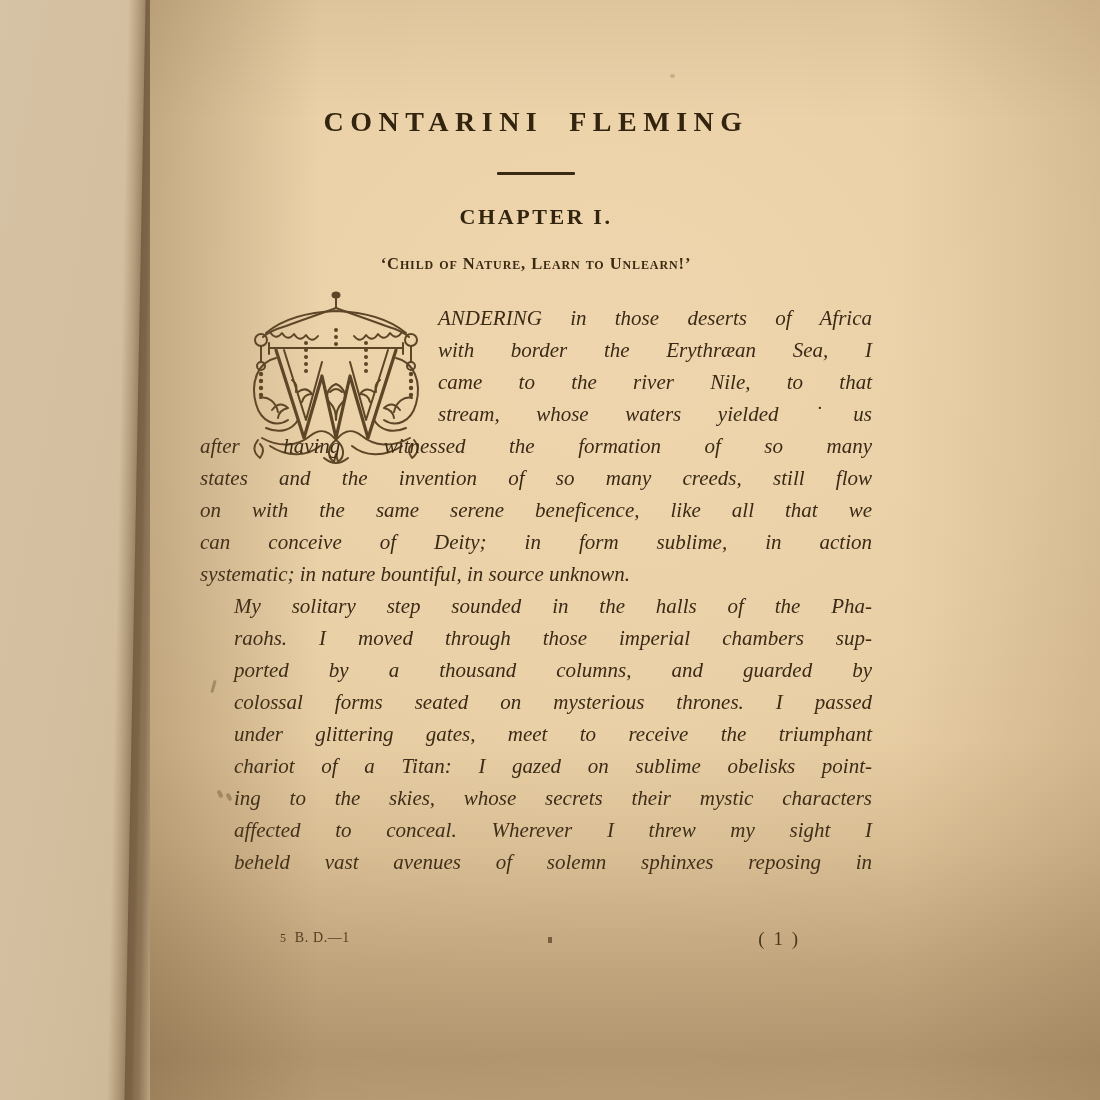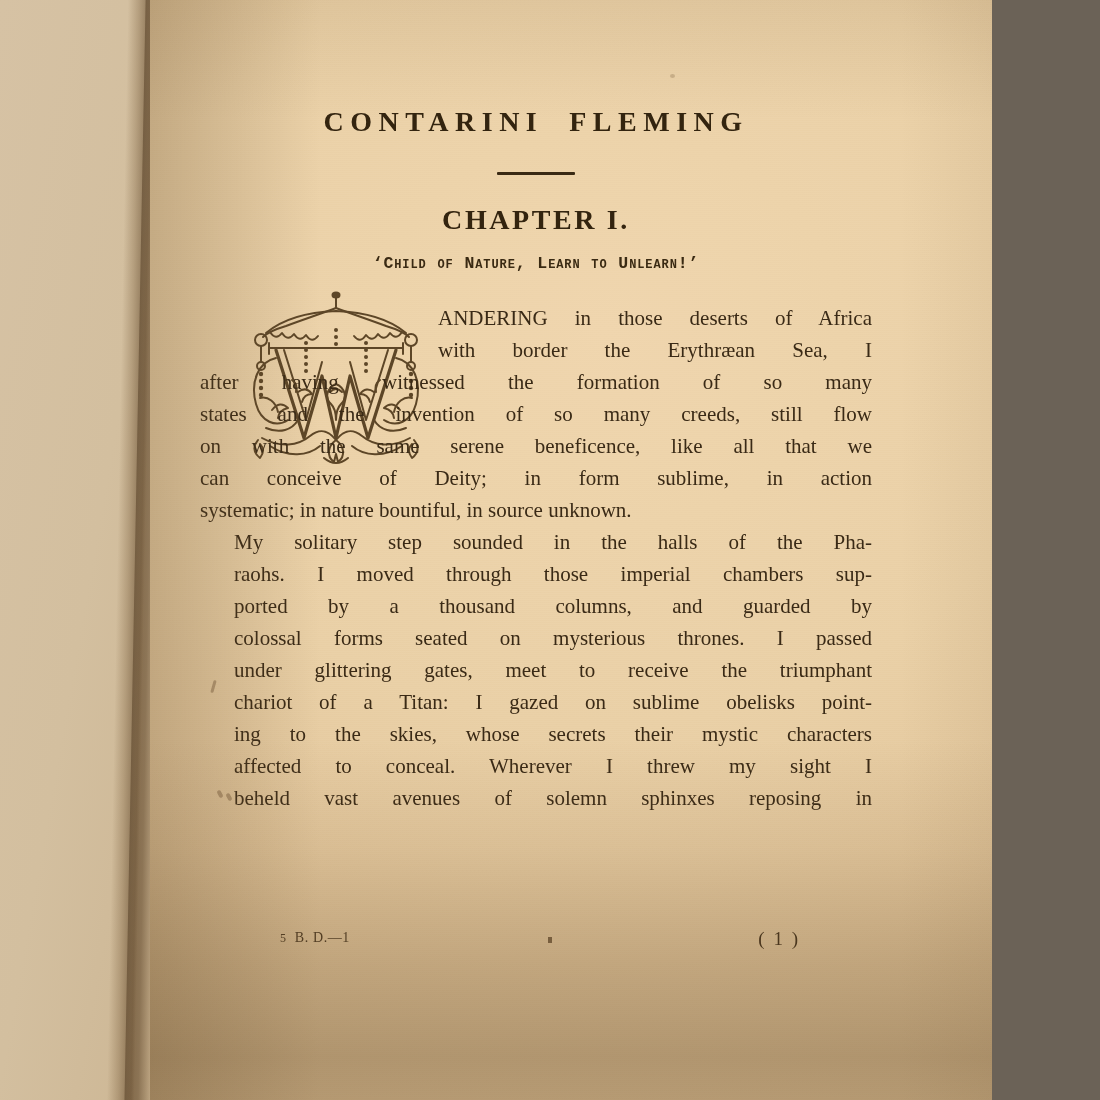--- a/index.html
+++ b/index.html
@@ -6,21 +6,21 @@
     margin: 0;
     padding: 0;
     background: #6b6257;
   }
   body {
     font-family: "Liberation Serif", serif;
   }
 
   #photo {
     position: relative;
-    width: 992px;
+    width: 1100px;
     height: 1100px;
     overflow: hidden;
     background: #7f1d1d;
   }
 
   
   .facing-page {
     position: absolute;
     left: 0; top: 0;
     width: 152px;
@@ -121,37 +121,36 @@
     height: 3px;
     background: #3a2a14;
     border-radius: 1px;
   }
 
   .chapter-head {
     position: absolute;
     left: 0; top: 204px;
     width: 100%;
     text-align: center;
-    font-size: 28px;
+    font-size: 22px;
     letter-spacing: 2.6px;
     font-weight: 700;
     color: #33240f;
   }
 
   .epigraph {
     position: absolute;
     left: 0; top: 254px;
     width: 100%;
     text-align: center;
     font-size: 16.5px;
     letter-spacing: 0.9px;
     font-weight: 700;
     font-variant: small-caps;
     color: #3a2a13;
-    font-family: Liberation Mono, monospace;
   }
 
   
   .body-text {
     position: absolute;
     left: 0; top: 302px;
     width: 672px;
     font-size: 21px;
     line-height: 32px;
     text-align: justify;
@@ -159,20 +158,21 @@
   }
   .body-text p { margin: 0; }
   .body-text p.para-2 { text-indent: 34px; margin-top: 0px; }
 
   
   .ln {
     display: block;
     text-align: justify;
     text-align-last: justify;
     white-space: nowrap;
+    font-style: italic;
   }
   .ln.last { text-align-last: left; }
   .ln.indent-drop { padding-left: 238px; }
 
   
   .dropcap {
     position: absolute;
     left: 36px;
     top: 288px;
     width: 200px;
@@ -331,20 +331,22 @@
           <path d="M56 92 q6 4 4 12"></path>
           <path d="M144 92 q-6 4 -4 12"></path>
         </svg>
       </div>
 
       <div class="body-text">
 
         <p class="para-1">
           <span class="ln indent-drop">ANDERING in those deserts of Africa</span>
           <span class="ln indent-drop">with border the Erythræan Sea, I</span>
+          <span class="ln indent-drop">came to the river Nile, to that</span>
+          <span class="ln indent-drop">stream, whose waters yielded ˙us</span>
           <span class="ln">after having witnessed the formation of so many</span>
           <span class="ln">states and the invention of so many creeds, still flow</span>
           <span class="ln">on with the same serene beneficence, like all that we</span>
           <span class="ln">can conceive of Deity; in form sublime, in action</span>
           <span class="ln last">systematic; in nature bountiful, in source unknown.</span>
         </p>
 
         <p class="para-2">
           <span class="ln">My solitary step sounded in the halls of the Pha-</span>
           <span class="ln">raohs.  I moved through those imperial chambers sup-</span>

